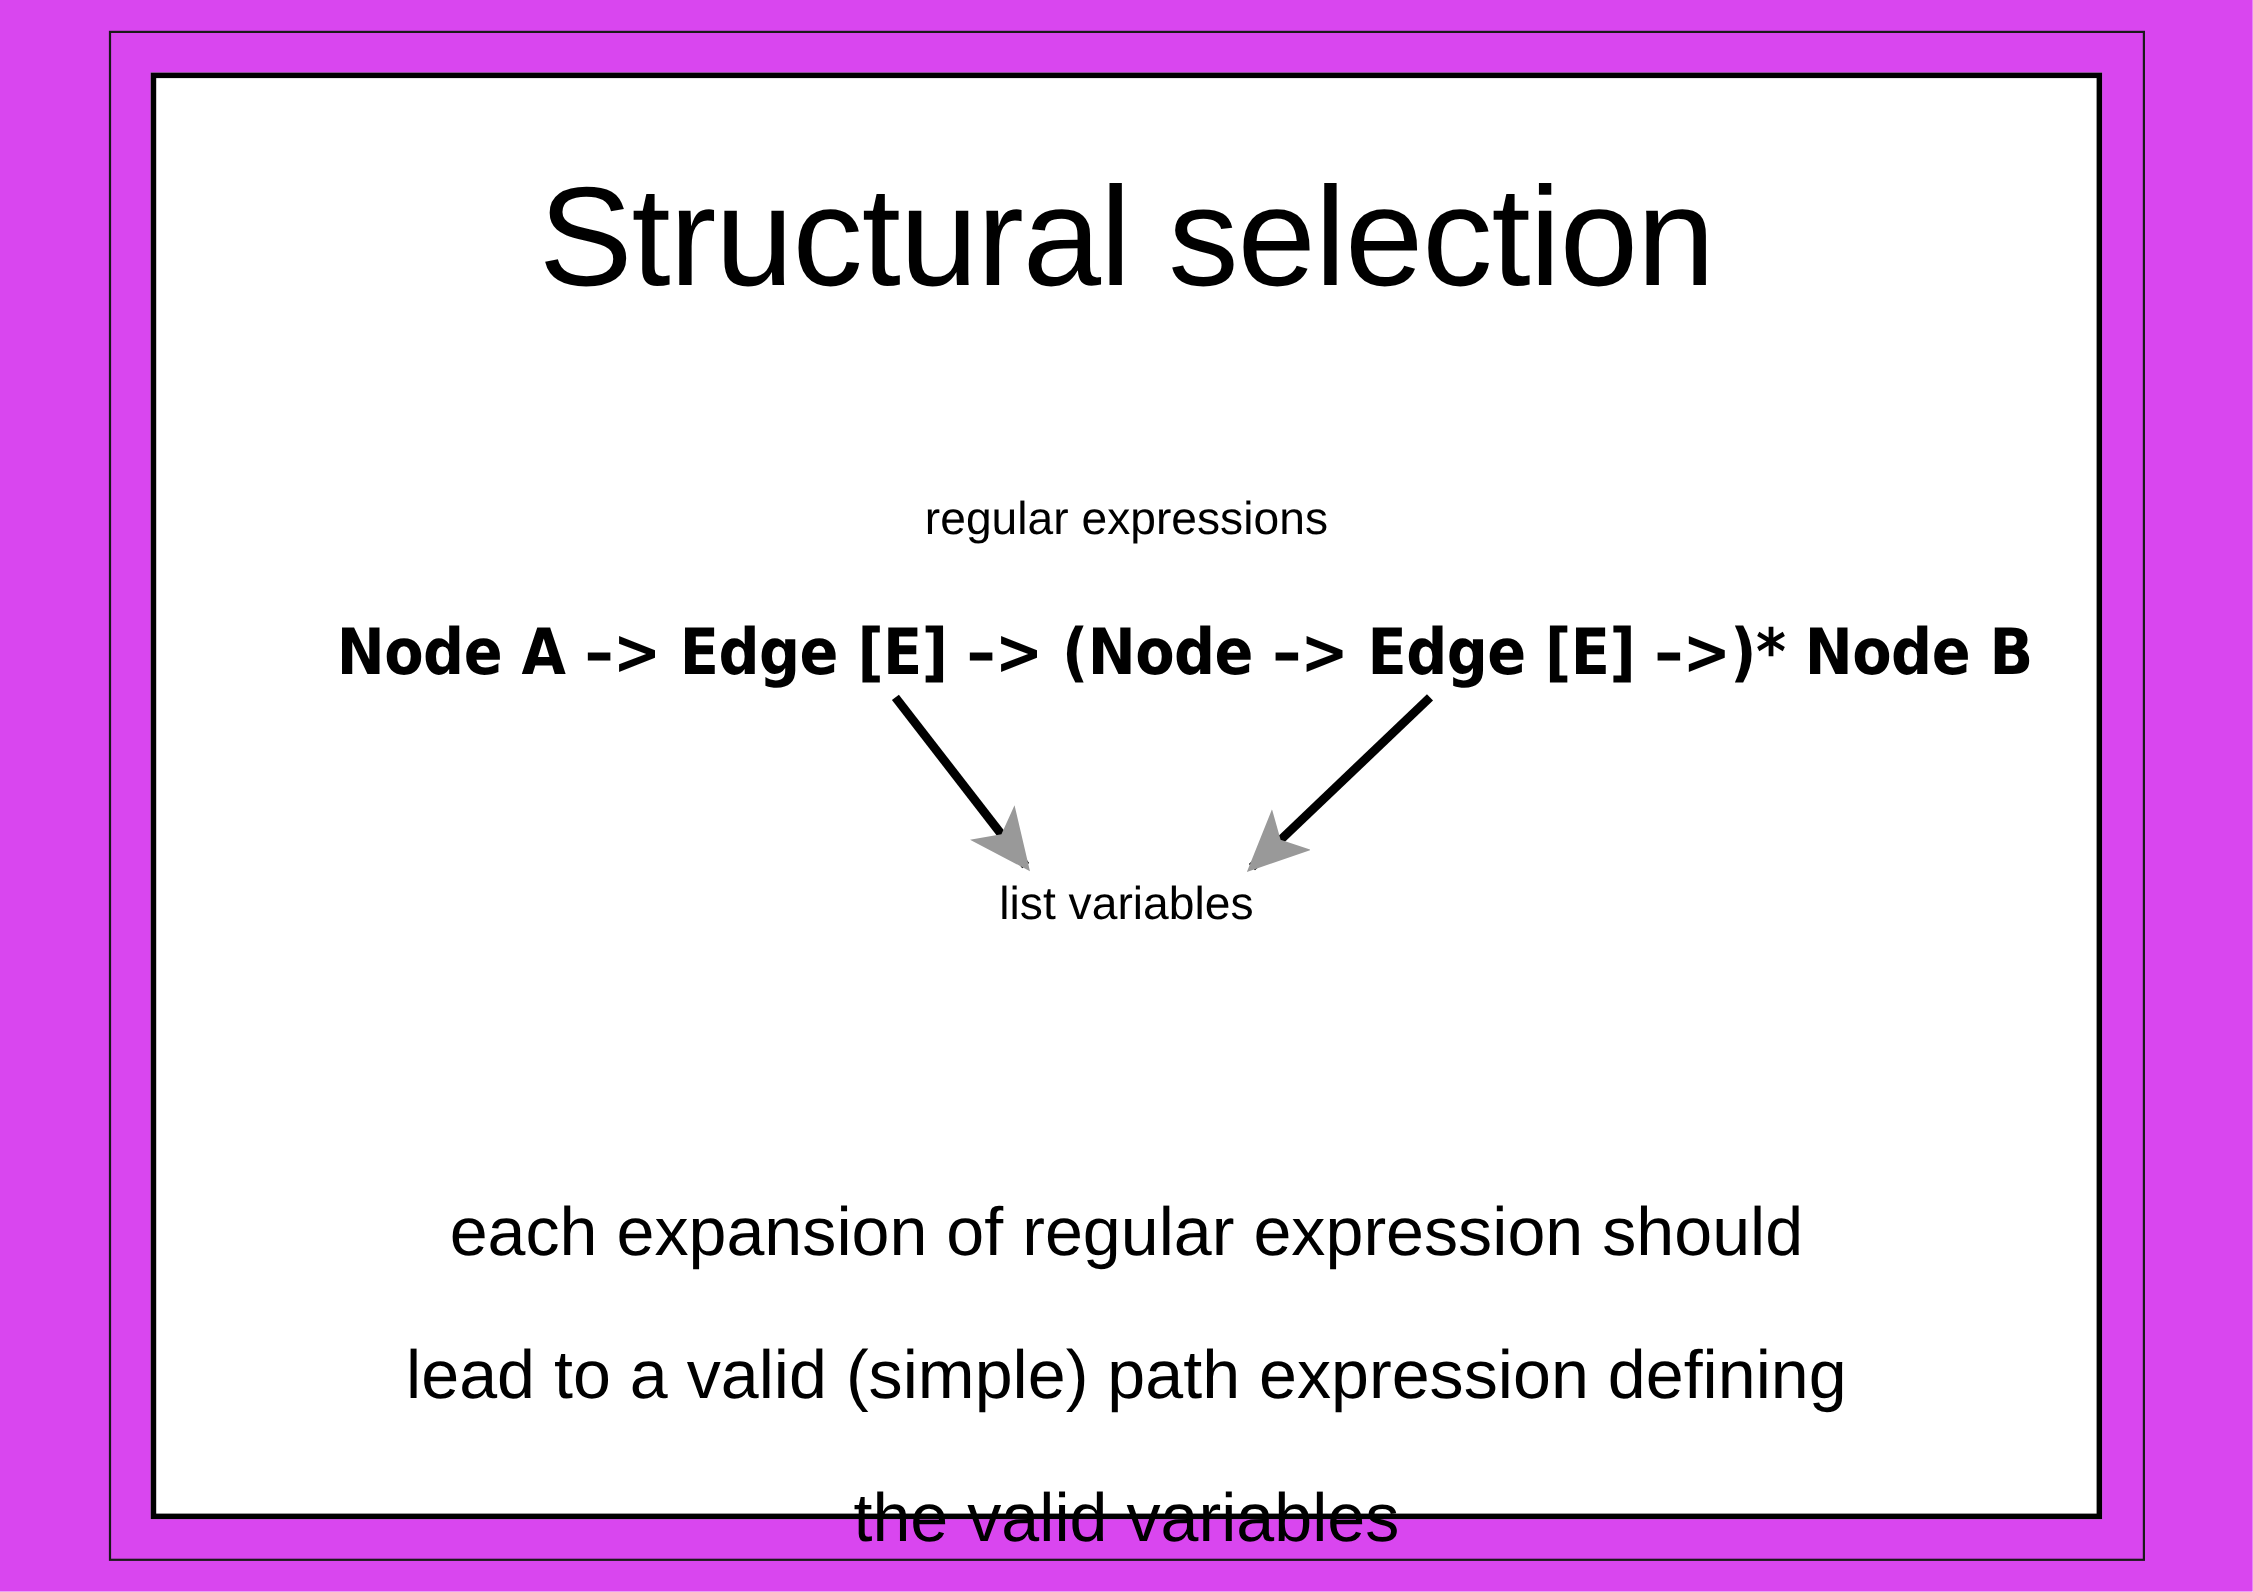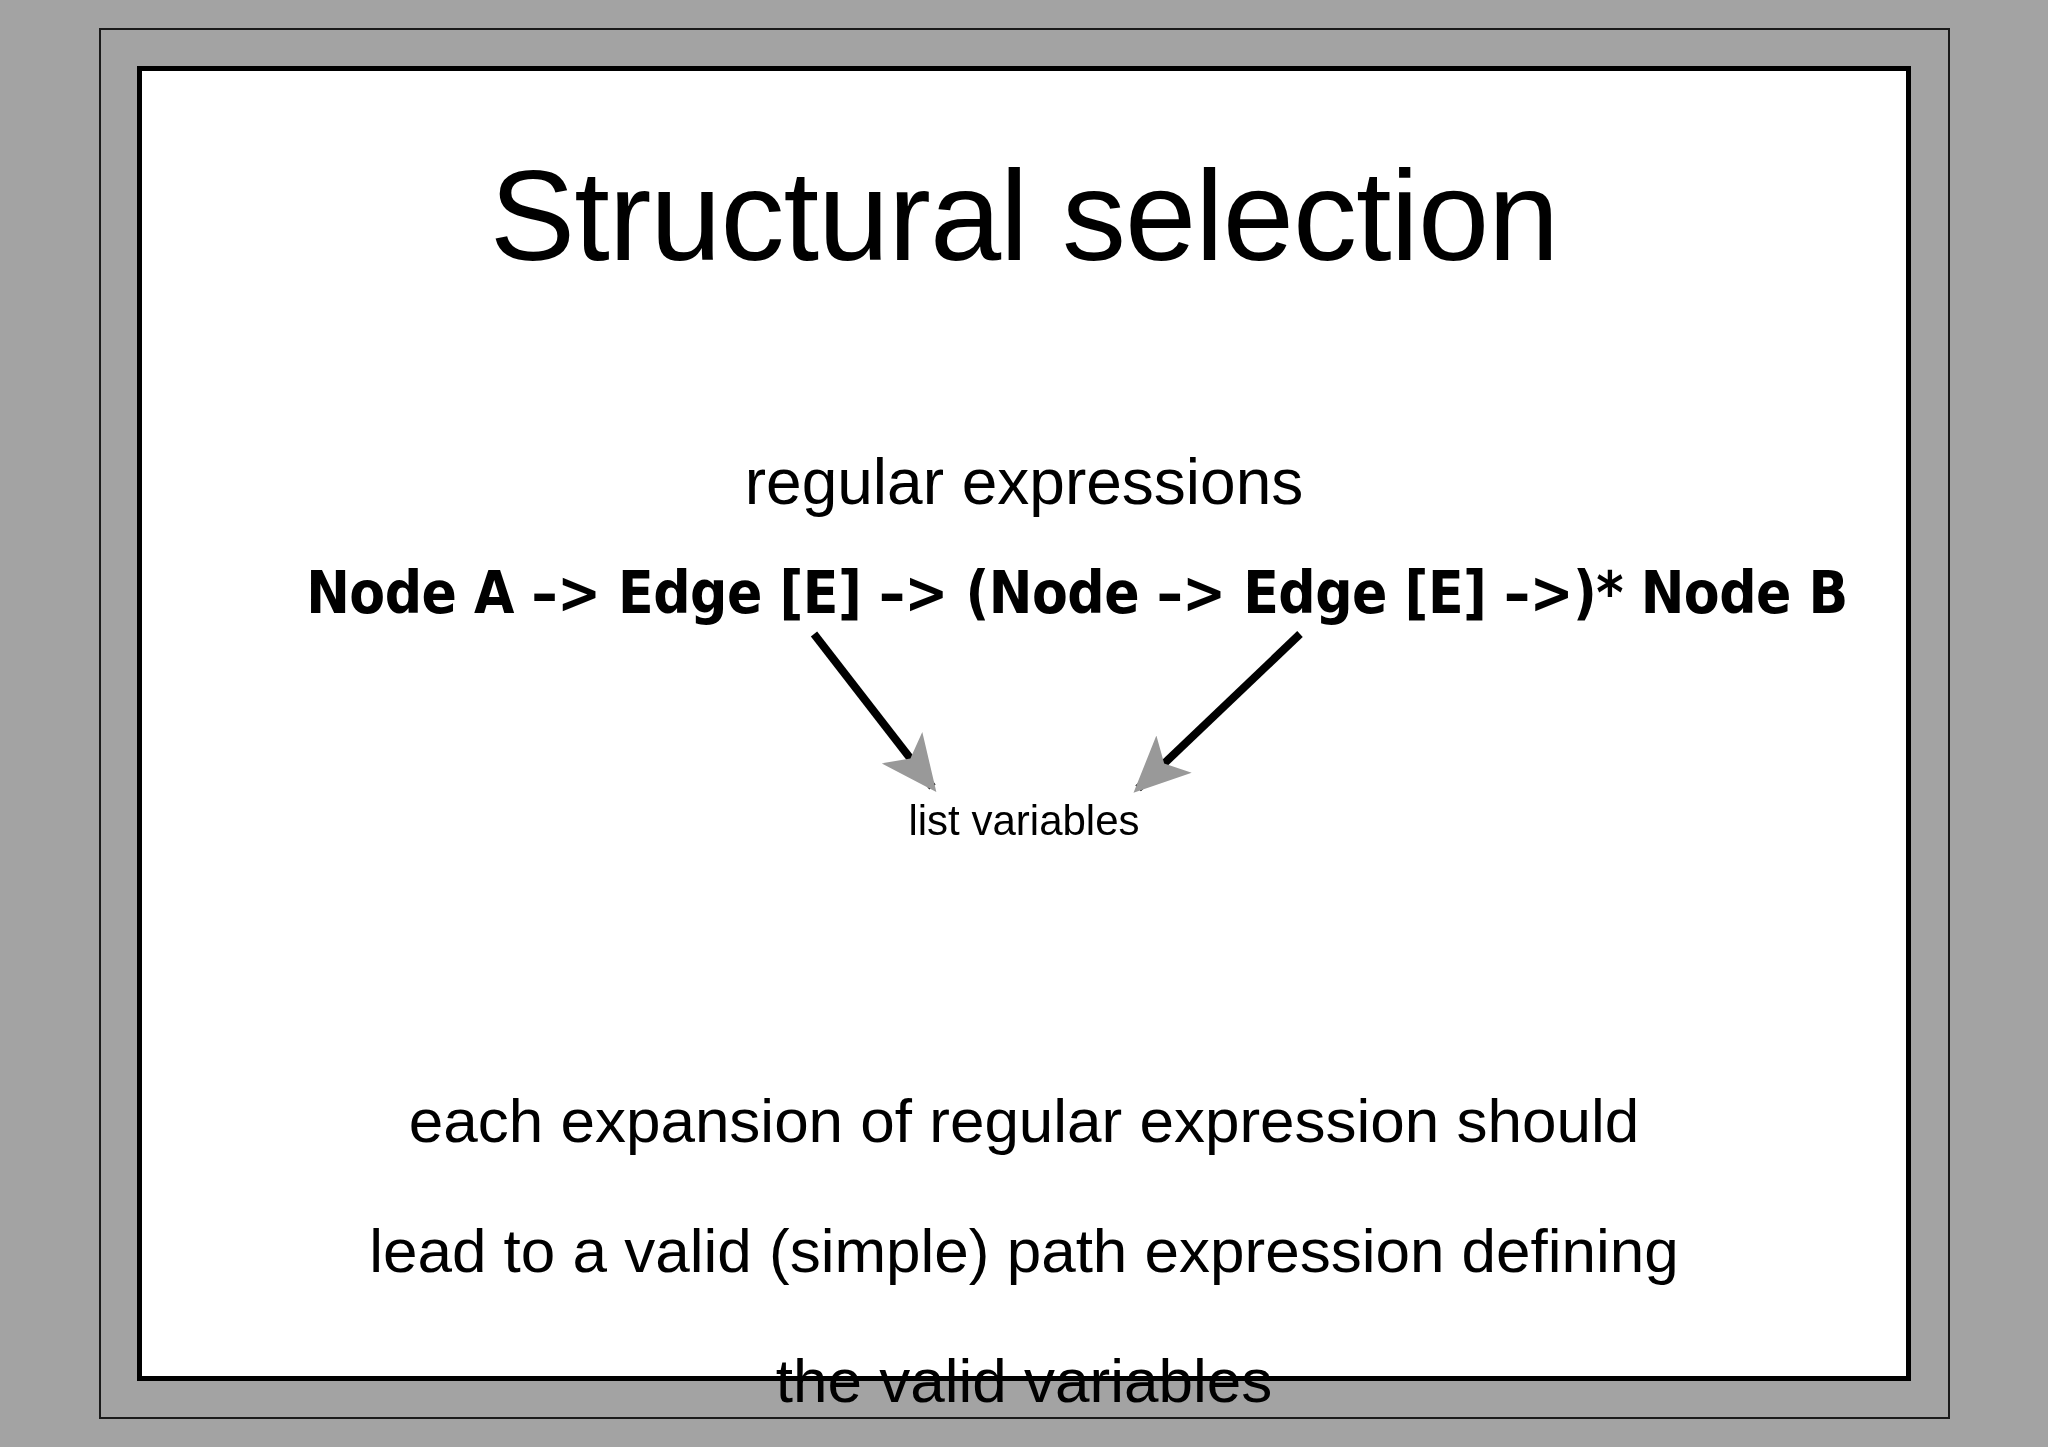--- a/index.html
+++ b/index.html
@@ -62,21 +62,21 @@
     font-size: 128px;
     font-weight: 400;
     letter-spacing: -1px;
     font-stretch: condensed;
   }
 
   #label-regex {
     left: 137px;
     top: 450px;
     width: 1774px;
-    font-size: 64px;
+    font-size: 42px;
     font-weight: 400;
   }
 
   #regex-pattern {
     left: 137px;
     top: 564px;
     width: 1880px;
     font-size: 58px;
     font-weight: 700;
     font-stretch: condensed;
@@ -109,21 +109,21 @@
     left: 0;
     top: 0;
     width: 2048px;
     height: 1447px;
     pointer-events: none;
   }
 </style>
 </head>
 <body>
 
-<div id="slide-canvas" style="background: #a3a3a3;">
+<div id="slide-canvas" style="background: #d946ef;">
 
   <div id="outer-frame" style="border-color: rgb(26, 26, 26);"></div>
 
   <div id="inner-frame" style="border-color: rgb(0, 0, 0);"></div>
 
   <div class="txt" id="slide-title">Structural selection</div>
 
   <div class="txt" id="label-regex">regular expressions</div>
 
   <div class="txt" id="regex-pattern">Node A –&gt; Edge [E] –&gt; (Node –&gt; Edge [E] –&gt;)* Node B</div>

